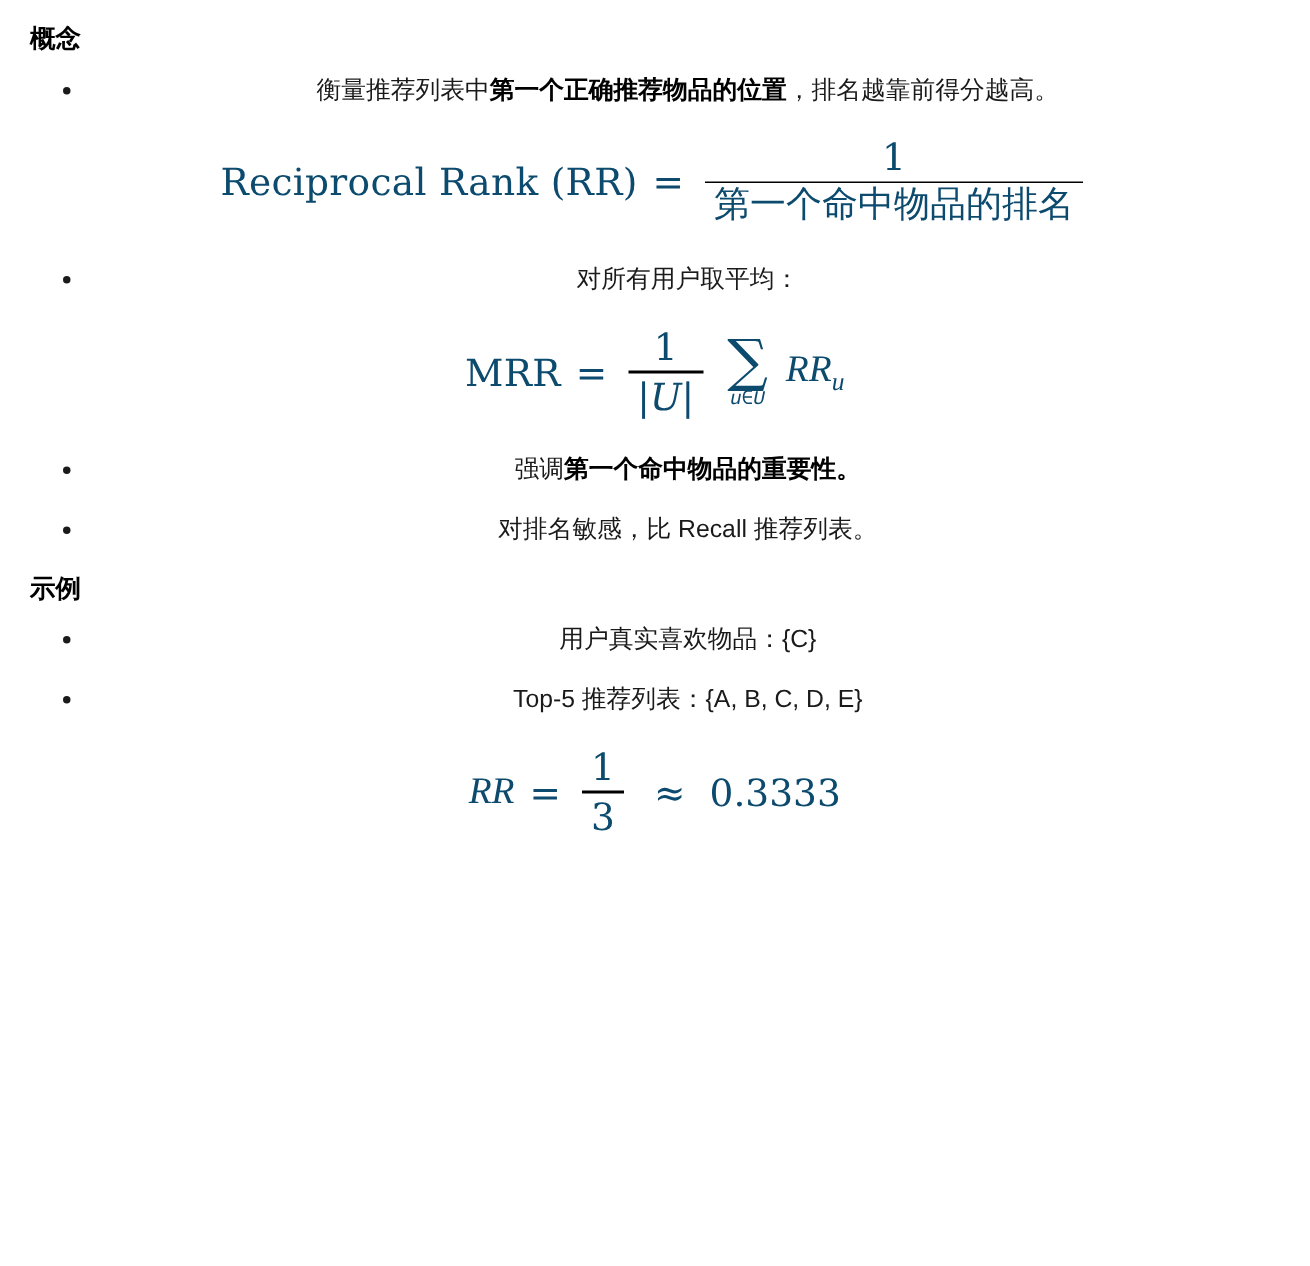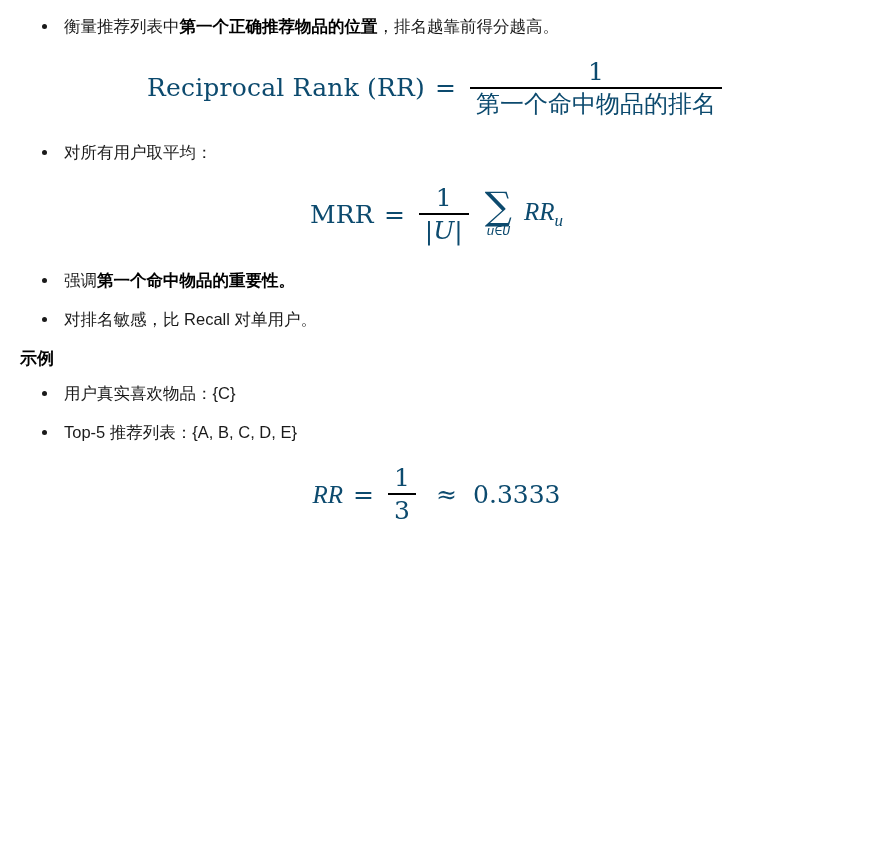--- a/index.html
+++ b/index.html
@@ -27,20 +27,21 @@
     margin: 0 0 10px 0;
     line-height: 1.4;
   }
   .section {
     margin-bottom: 8px;
   }
   ul.bullets {
     list-style: none;
     margin: 0;
     padding: 0 0 0 10px;
+    text-align: center;
   }
   ul.bullets > li {
     position: relative;
     padding-left: 34px;
     margin: 0 0 14px 0;
     font-size: 16.5px;
     line-height: 1.55;
     color: #1a1a1a;
   }
   ul.bullets > li::before {
@@ -153,20 +154,21 @@
     font-family: "DejaVu Serif", serif;
     font-size: 25px;
   }
 </style>
 </head>
 <body>
 
 <div class="page">
 
   <div class="section">
+    <h2 class="section-heading">概念</h2>
     <ul class="bullets">
       <li>
         <span>衡量推荐列表中</span><span class="bold">第一个正确推荐物品的位置</span><span>，排名越靠前得分越高。</span>
       </li>
     </ul>
   </div>
 
   <div class="math-display">
     <div class="math-row">
       <span class="mathtext">Reciprocal Rank (RR)</span>
@@ -201,21 +203,21 @@
       <span class="mathitalic"><span>RR</span><span class="sub">u</span></span>
     </div>
   </div>
 
   <div class="section">
     <ul class="bullets">
       <li>
         <span>强调</span><span class="bold">第一个命中物品的重要性。</span>
       </li>
       <li>
-        <span>对排名敏感，比 Recall 对单用户。</span>
+        <span>对排名敏感，比 Recall 推荐列表。</span>
       </li>
     </ul>
   </div>
 
   <div class="section">
     <h2 class="section-heading">示例</h2>
     <ul class="bullets">
       <li>
         <span>用户真实喜欢物品：{C}</span>
       </li>

